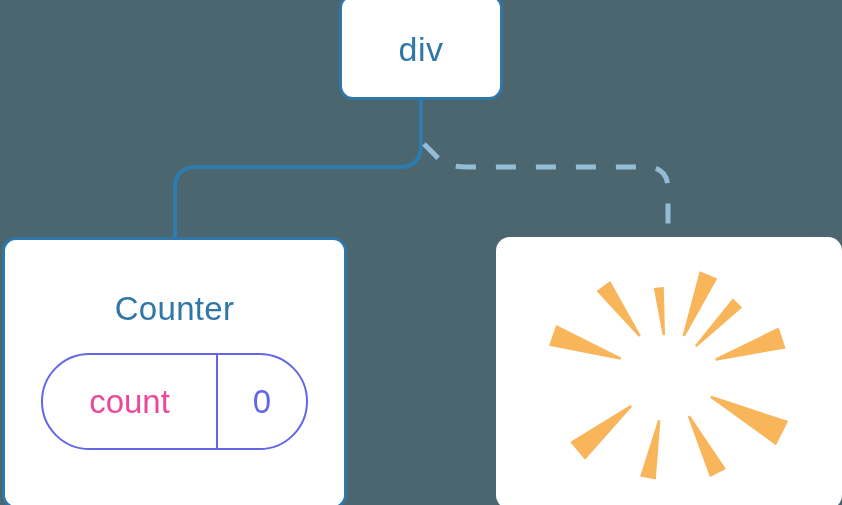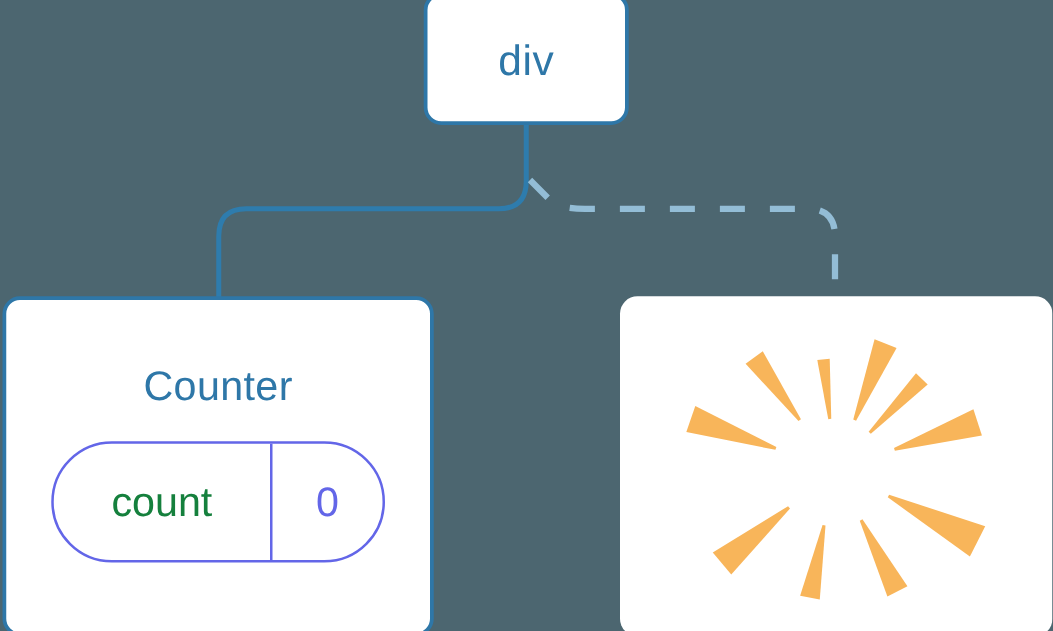--- a/index.html
+++ b/index.html
@@ -80,21 +80,21 @@
     align-items: stretch;
     box-sizing: border-box;
     background: #fff;
   }
   .pill-key {
     flex: 0 0 175px;
     display: flex;
     align-items: center;
     justify-content: center;
     font-size: 33px;
-    color: #15803d;
+    color: #ec4899;
     border-right: 2px solid #6366e8;
     box-sizing: border-box;
   }
   .pill-val {
     flex: 1 1 auto;
     display: flex;
     align-items: center;
     justify-content: center;
     font-size: 33px;
     color: #6366e8;

